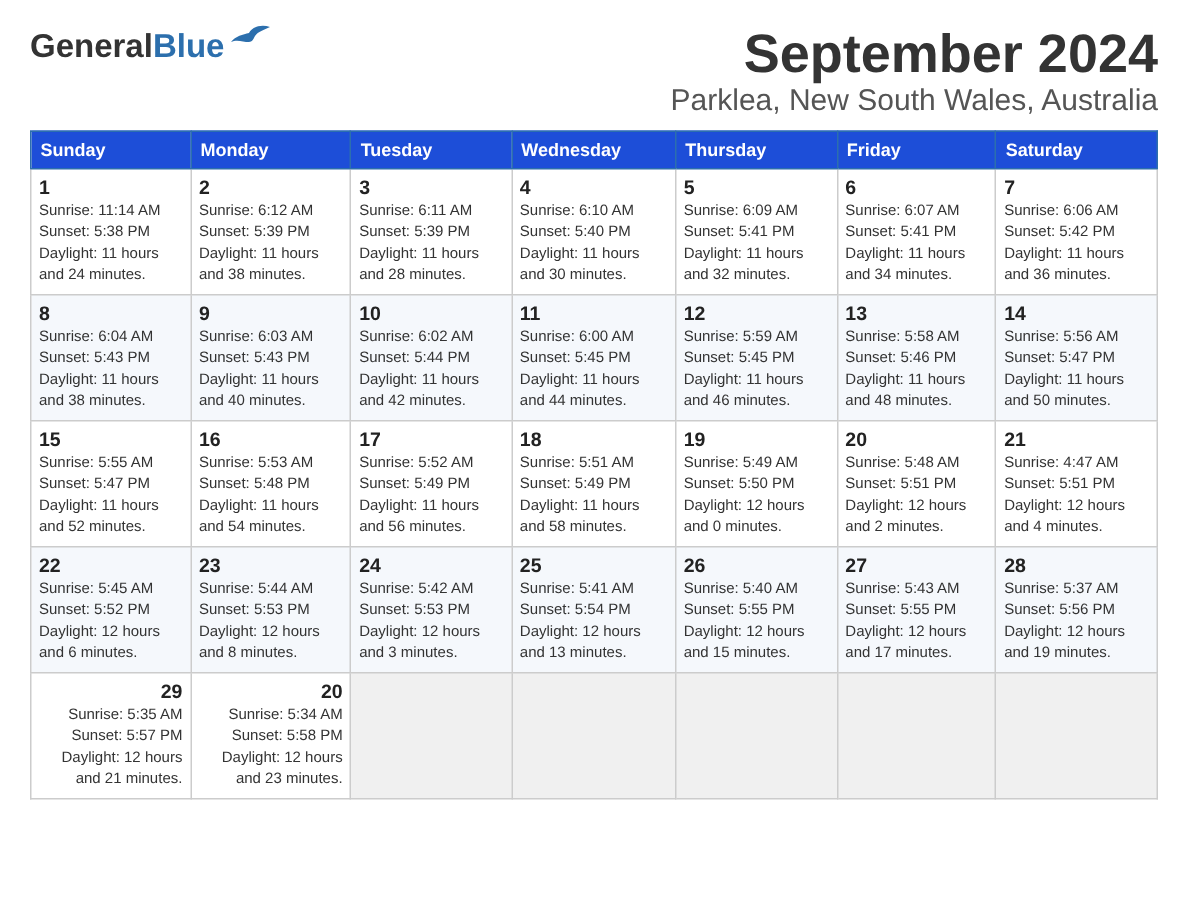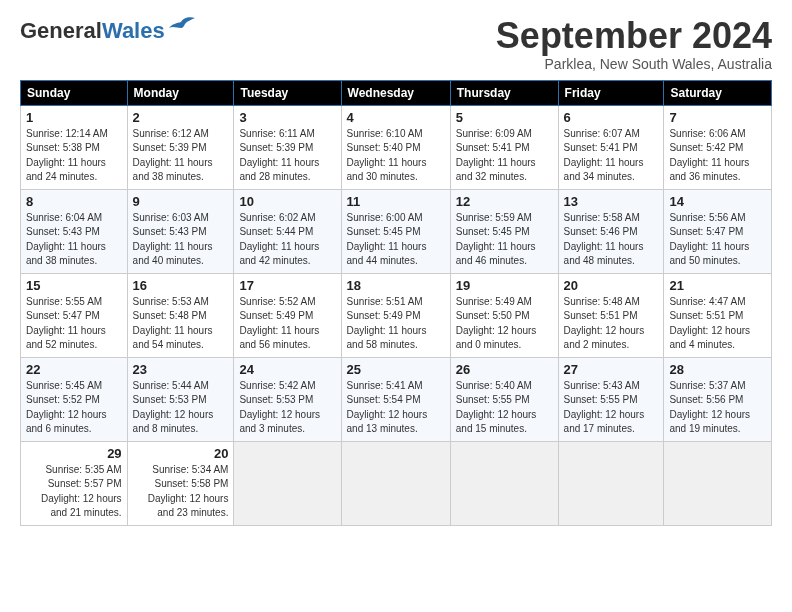--- a/index.html
+++ b/index.html
@@ -32,30 +32,30 @@
     .title-block {
       text-align: right;
     }
     .month-title {
       font-size: 36px;
       font-weight: bold;
       color: #333;
       line-height: 1.1;
     }
     .location-title {
-      font-size: 14px;
+      font-size: 20px;
       color: #555;
     }
     table {
       width: 100%;
       border-collapse: collapse;
       font-size: 10.5px;
     }
     thead tr th {
-      background: #000000;
+      background: #1d4ed8;
       color: #fff;
       font-weight: bold;
       text-align: left;
       padding: 5px 6px;
       font-size: 12px;
       border: 1px solid #2c6fad;
     }
     tbody tr td {
       border: 1px solid #ccc;
       vertical-align: top;
@@ -87,21 +87,21 @@
       text-align: right;
     }
   </style>
 </head>
 <body>
 
 <div class="header-row">
   <div class="logo">
     <div style="display:flex;align-items:center;">
       <span class="logo-text">
-        <span>General</span><span class="blue">Wales</span>
+        <span>General</span><span class="blue">Blue</span>
       </span>
       <svg width="30" height="22" viewBox="0 0 30 22" style="margin-left:2px;margin-top:-8px;">
         <path d="M14,6 C16,2 22,0 28,2 C24,4 20,5 18,8 C17,10 16,12 14,12 C10,12 6,10 2,12 C5,8 10,7 14,6 Z" fill="#2c6fad"></path>
       </svg>
     </div>
   </div>
   <div class="title-block">
     <div class="month-title">September 2024</div>
     <div class="location-title">Parklea, New South Wales, Australia</div>
   </div>
@@ -117,21 +117,21 @@
         <th>Thursday</th>
         <th>Friday</th>
         <th>Saturday</th>
       </tr>
   </thead>
   <tbody id="calendar-body">
   <tr>
         <td>
           <span class="day-number">1</span>
           <div class="day-detail">
-            <div>Sunrise: 12:14 AM</div>
+            <div>Sunrise: 11:14 AM</div>
             <div>Sunset: 5:38 PM</div>
             <div>Daylight: 11 hours</div>
             <div>and 24 minutes.</div>
           </div>
         </td>
         <td>
           <span class="day-number">2</span>
           <div class="day-detail">
             <div>Sunrise: 6:12 AM</div>
             <div>Sunset: 5:39 PM</div>

